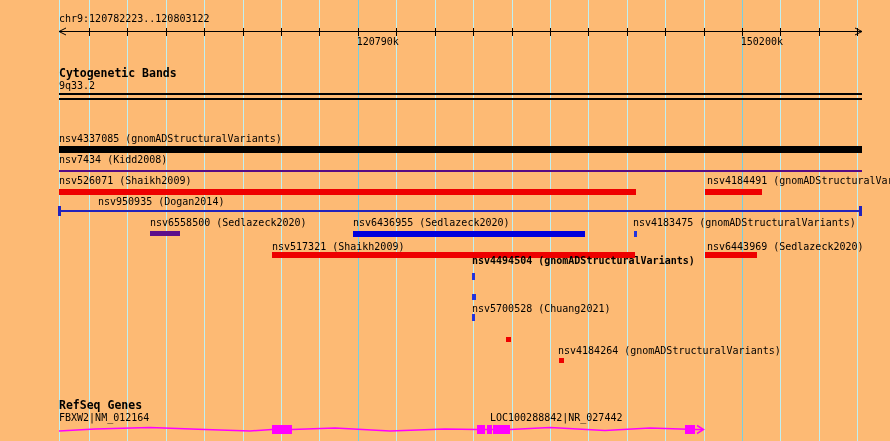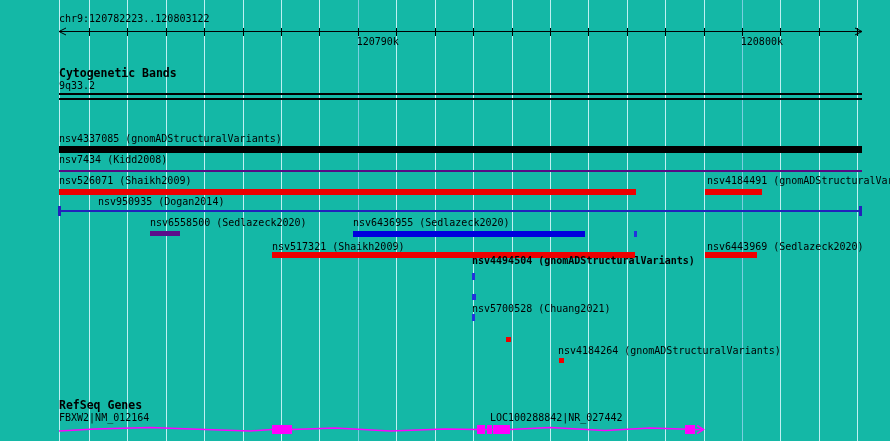--- a/index.html
+++ b/index.html
@@ -1,17 +1,17 @@
 <!DOCTYPE html>
 <html><head>
 <meta charset="utf-8">
 <style>
   html,body{margin:0;padding:0;background:#fff;}
   #canvas{
-    position:relative;width:890px;height:441px;background:#14b8a6;
+    position:relative;width:890px;height:441px;background:#fdba74;
     overflow:hidden;font-family:"DejaVu Sans Mono","Liberation Mono",monospace;
     font-size:10px;color:#000;
   }
   .gridline{position:absolute;top:0;height:441px;width:1px;background:#bff0f2;z-index:0;}
   .gridline.dark{background:#79cfe0;}
   .lbl{position:absolute;white-space:nowrap;line-height:10px;z-index:2;}
   .hdr{position:absolute;white-space:nowrap;font-weight:bold;font-size:11.5px;line-height:12px;z-index:2;}
   .bar{position:absolute;z-index:2;}
   .rline{position:absolute;background:#000;z-index:2;}
   .rtick{position:absolute;width:1px;background:#000;z-index:2;}
@@ -68,38 +68,39 @@
     <div class="rtick" style="left: 549.9px; top: 28px; height: 8px;"></div>
     <div class="rtick" style="left: 588.3px; top: 28px; height: 8px;"></div>
     <div class="rtick" style="left: 626.7px; top: 28px; height: 8px;"></div>
     <div class="rtick" style="left: 665.1px; top: 28px; height: 8px;"></div>
     <div class="rtick" style="left: 703.5px; top: 28px; height: 8px;"></div>
     <div class="rtick" style="left: 741.9px; top: 28px; height: 8px;"></div>
     <div class="rtick" style="left: 780.4px; top: 28px; height: 8px;"></div>
     <div class="rtick" style="left: 818.8px; top: 28px; height: 8px;"></div>
     <div class="rtick" style="left: 857.2px; top: 28px; height: 8px;"></div>
     <div class="lbl tickl" style="left: 357.8px; top: 37px;">120790k</div>
-    <div class="lbl tickl" style="left: 741.9px; top: 37px;">120800k</div>
+    <div class="lbl tickl" style="left: 741.9px; top: 37px;">150200k</div>
     <div class="cytobox" style="left: 59px; top: 93px; width: 803px; height: 7px;"></div>
     <div class="lbl" style="left: 59px; top: 134px;">nsv4337085 (gnomADStructuralVariants)</div>
     <div class="bar" style="left: 59px; top: 146px; width: 803px; height: 7px; background: rgb(0, 0, 0);"></div>
     <div class="lbl" style="left: 59px; top: 155px;">nsv7434 (Kidd2008)</div>
     <div class="bar" style="left: 59px; top: 170px; width: 803px; height: 2px; background: rgb(86, 11, 133);"></div>
     <div class="lbl" style="left: 59px; top: 176px;">nsv526071 (Shaikh2009)</div>
     <div class="bar" style="left: 59px; top: 189px; width: 577px; height: 6px; background: rgb(238, 0, 0);"></div>
     <div class="lbl" style="left: 707px; top: 176px;">nsv4184491 (gnomADStructuralVariants)</div>
     <div class="bar" style="left: 705px; top: 189px; width: 57px; height: 6px; background: rgb(238, 0, 0);"></div>
     <div class="lbl" style="left: 59px; top: 197px; padding-left: 39px;">nsv950935 (Dogan2014)</div>
     <div class="bar" style="left: 59px; top: 210px; width: 802px; height: 2px; background: rgb(34, 34, 187);"></div>
     <div class="bar" style="left: 58px; top: 206px; width: 3px; height: 10px; background: rgb(34, 34, 187);"></div>
     <div class="bar" style="left: 859px; top: 206px; width: 3px; height: 10px; background: rgb(34, 34, 187);"></div>
     <div class="lbl" style="left: 150px; top: 218px;">nsv6558500 (Sedlazeck2020)</div>
     <div class="bar" style="left: 150px; top: 231px; width: 30px; height: 5px; background: rgb(92, 15, 139);"></div>
     <div class="lbl" style="left: 353px; top: 218px;">nsv6436955 (Sedlazeck2020)</div>
     <div class="bar" style="left: 353px; top: 231px; width: 232px; height: 6px; background: rgb(0, 0, 221);"></div>
+    <div class="lbl" style="left: 633px; top: 218px;">nsv4183475 (gnomADStructuralVariants)</div>
     <div class="bar" style="left: 634px; top: 231px; width: 3px; height: 6px; background: rgb(34, 51, 221);"></div>
     <div class="lbl" style="left: 272px; top: 242px;">nsv517321 (Shaikh2009)</div>
     <div class="bar" style="left: 272px; top: 252px; width: 363px; height: 6px; background: rgb(238, 0, 0);"></div>
     <div class="lbl" style="left: 707px; top: 242px;">nsv6443969 (Sedlazeck2020)</div>
     <div class="bar" style="left: 705px; top: 252px; width: 52px; height: 6px; background: rgb(238, 0, 0);"></div>
     <div class="lbl" style="left: 472px; top: 256px; font-weight: bold;">nsv4494504 (gnomADStructuralVariants)</div>
     <div class="bar" style="left: 472px; top: 273px; width: 3px; height: 7px; background: rgb(34, 51, 221);"></div>
     <div class="bar" style="left: 472px; top: 294px; width: 4px; height: 6px; background: rgb(34, 51, 221);"></div>
     <div class="lbl" style="left: 472px; top: 304px;">nsv5700528 (Chuang2021)</div>
     <div class="bar" style="left: 472px; top: 314px; width: 3px; height: 7px; background: rgb(34, 51, 221);"></div>

